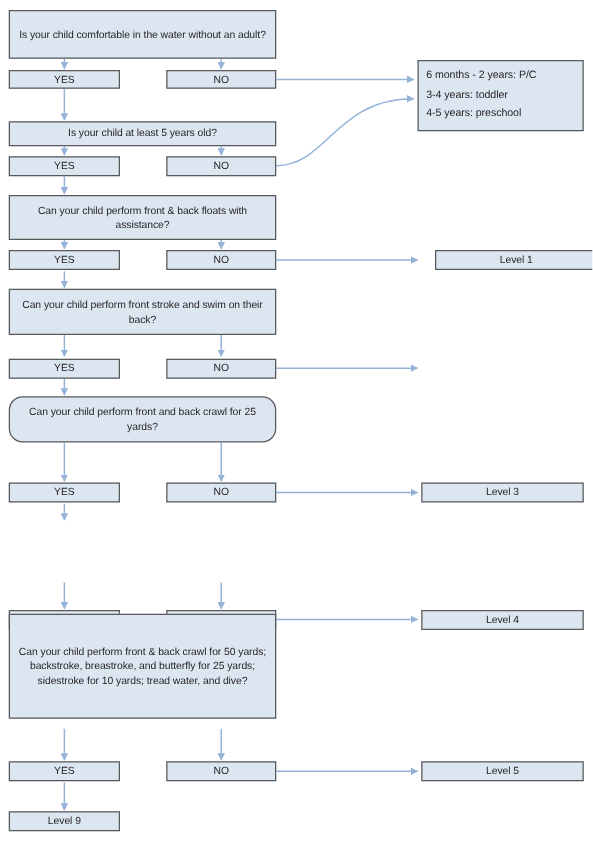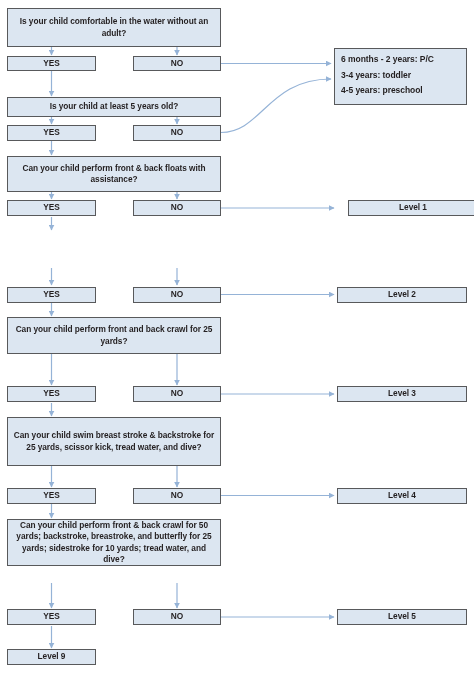--- a/index.html
+++ b/index.html
@@ -22,21 +22,20 @@
     border: 1px solid #58595b;
     color: #231f20;
     font-size: 8.3px;
     line-height: 11.4px;
     text-align: center;
     display: flex;
     align-items: center;
     justify-content: center;
     padding: 1px 4px;
     letter-spacing: -0.05px;
-    font-weight: bold;
   }
   .box-inner {
     width: 100%;
   }
   .q-box { }
   .yn-box {
     font-size: 8.3px;
   }
   .level-box { }
   .age-box {
@@ -170,66 +169,63 @@
   </div>
 
   <div class="box yn-box" style="left:133px; top:200px; width:88px; height:16px;">
     <span class="box-inner">NO</span>
   </div>
 
   <div class="box level-box" style="left:348px; top:200px; width:130px; height:16px;">
     <span class="box-inner">Level 1</span>
   </div>
 
+  <div class="box q-box" style="left:7px; top:231px; width:214px; height:37px;">
+    <span class="box-inner">Can your child perform front stroke and swim on their back?</span>
+  </div>
 
   <div class="box yn-box" style="left:7px; top:287px; width:89px; height:16px;">
     <span class="box-inner">YES</span>
   </div>
 
   <div class="box yn-box" style="left:133px; top:287px; width:88px; height:16px;">
     <span class="box-inner">NO</span>
   </div>
 
-  <div class="box level-box" style="left:337px; top:287px; width:130px; height:16px;">
-    <span class="box-inner">Level 2</span>
-  </div>
-
-  <div class="box q-box" style="left:7px; top:317px; width:214px; height:37px;">
+
+  <div class="box q-box" style="left:7px; top:317px; width:214px; height:37px;border-radius:11px;">
     <span class="box-inner">Can your child perform front and back crawl for 25 yards?</span>
   </div>
 
   <div class="box yn-box" style="left:7px; top:386px; width:89px; height:16px;">
     <span class="box-inner">YES</span>
   </div>
 
   <div class="box yn-box" style="left:133px; top:386px; width:88px; height:16px;">
     <span class="box-inner">NO</span>
   </div>
 
   <div class="box level-box" style="left:337px; top:386px; width:130px; height:16px;">
     <span class="box-inner">Level 3</span>
   </div>
 
-  <div class="box q-box" style="left:7px; top:417px; width:214px; height:49px;">
-    <span class="box-inner">Can your child swim breast stroke &amp; backstroke for 25 yards, scissor kick, tread water, and dive?</span>
-  </div>
 
   <div class="box yn-box" style="left:7px; top:488px; width:89px; height:16px;">
     <span class="box-inner">YES</span>
   </div>
 
   <div class="box yn-box" style="left:133px; top:488px; width:88px; height:16px;">
     <span class="box-inner">NO</span>
   </div>
 
   <div class="box level-box" style="left:337px; top:488px; width:130px; height:16px;">
     <span class="box-inner">Level 4</span>
   </div>
 
-  <div class="box q-box" style="left:7px; top:519px; width:214px; height:47px;">
+  <div class="box q-box" style="left:7px; top:491px; width:214px; height:84px;">
     <span class="box-inner">Can your child perform front &amp; back crawl for 50 yards; backstroke, breastroke, and butterfly for 25 yards; sidestroke for 10 yards; tread water, and dive?</span>
   </div>
 
   <div class="box yn-box" style="left:7px; top:609px; width:89px; height:16px;">
     <span class="box-inner">YES</span>
   </div>
 
   <div class="box yn-box" style="left:133px; top:609px; width:88px; height:16px;">
     <span class="box-inner">NO</span>
   </div>

